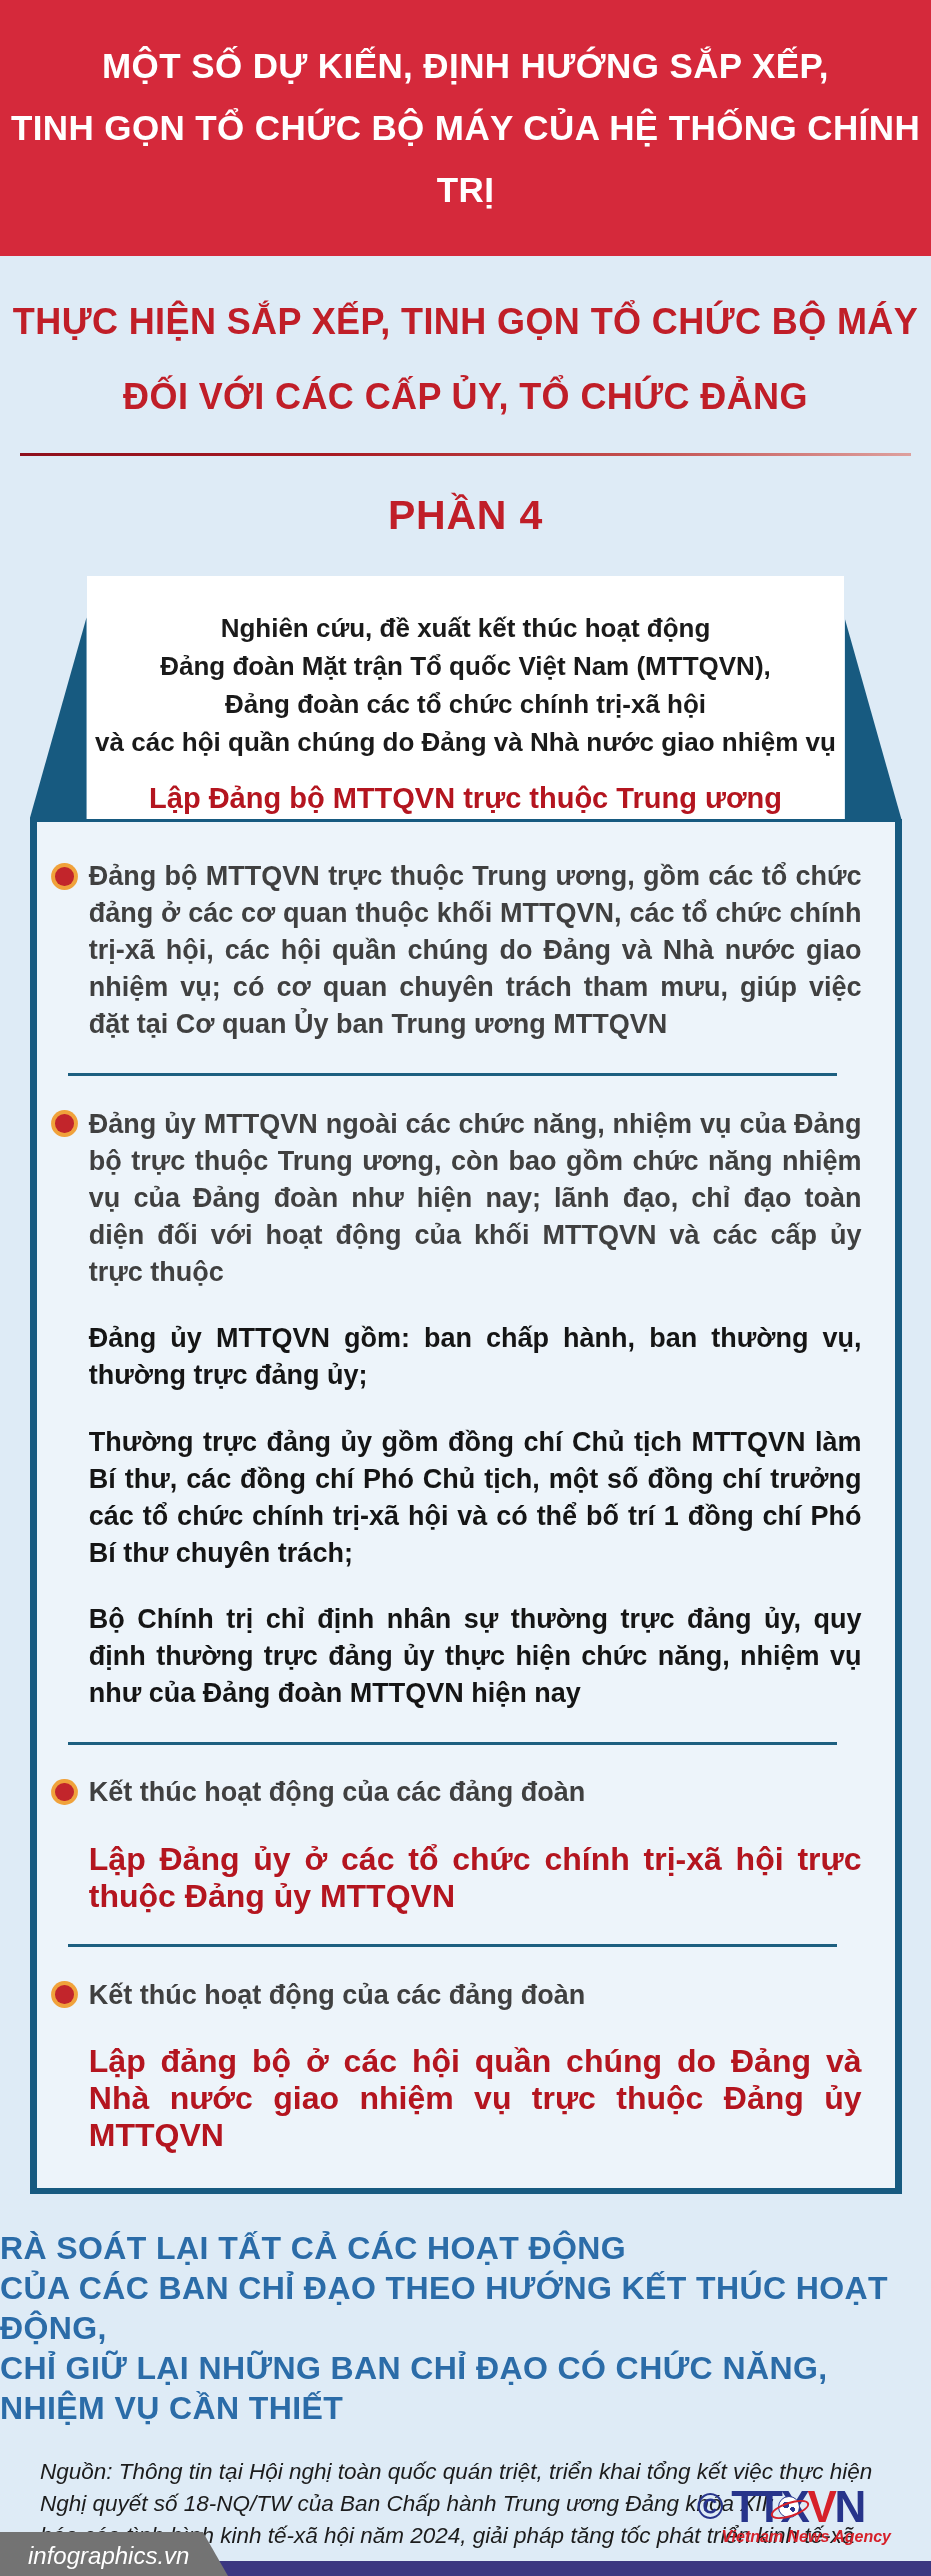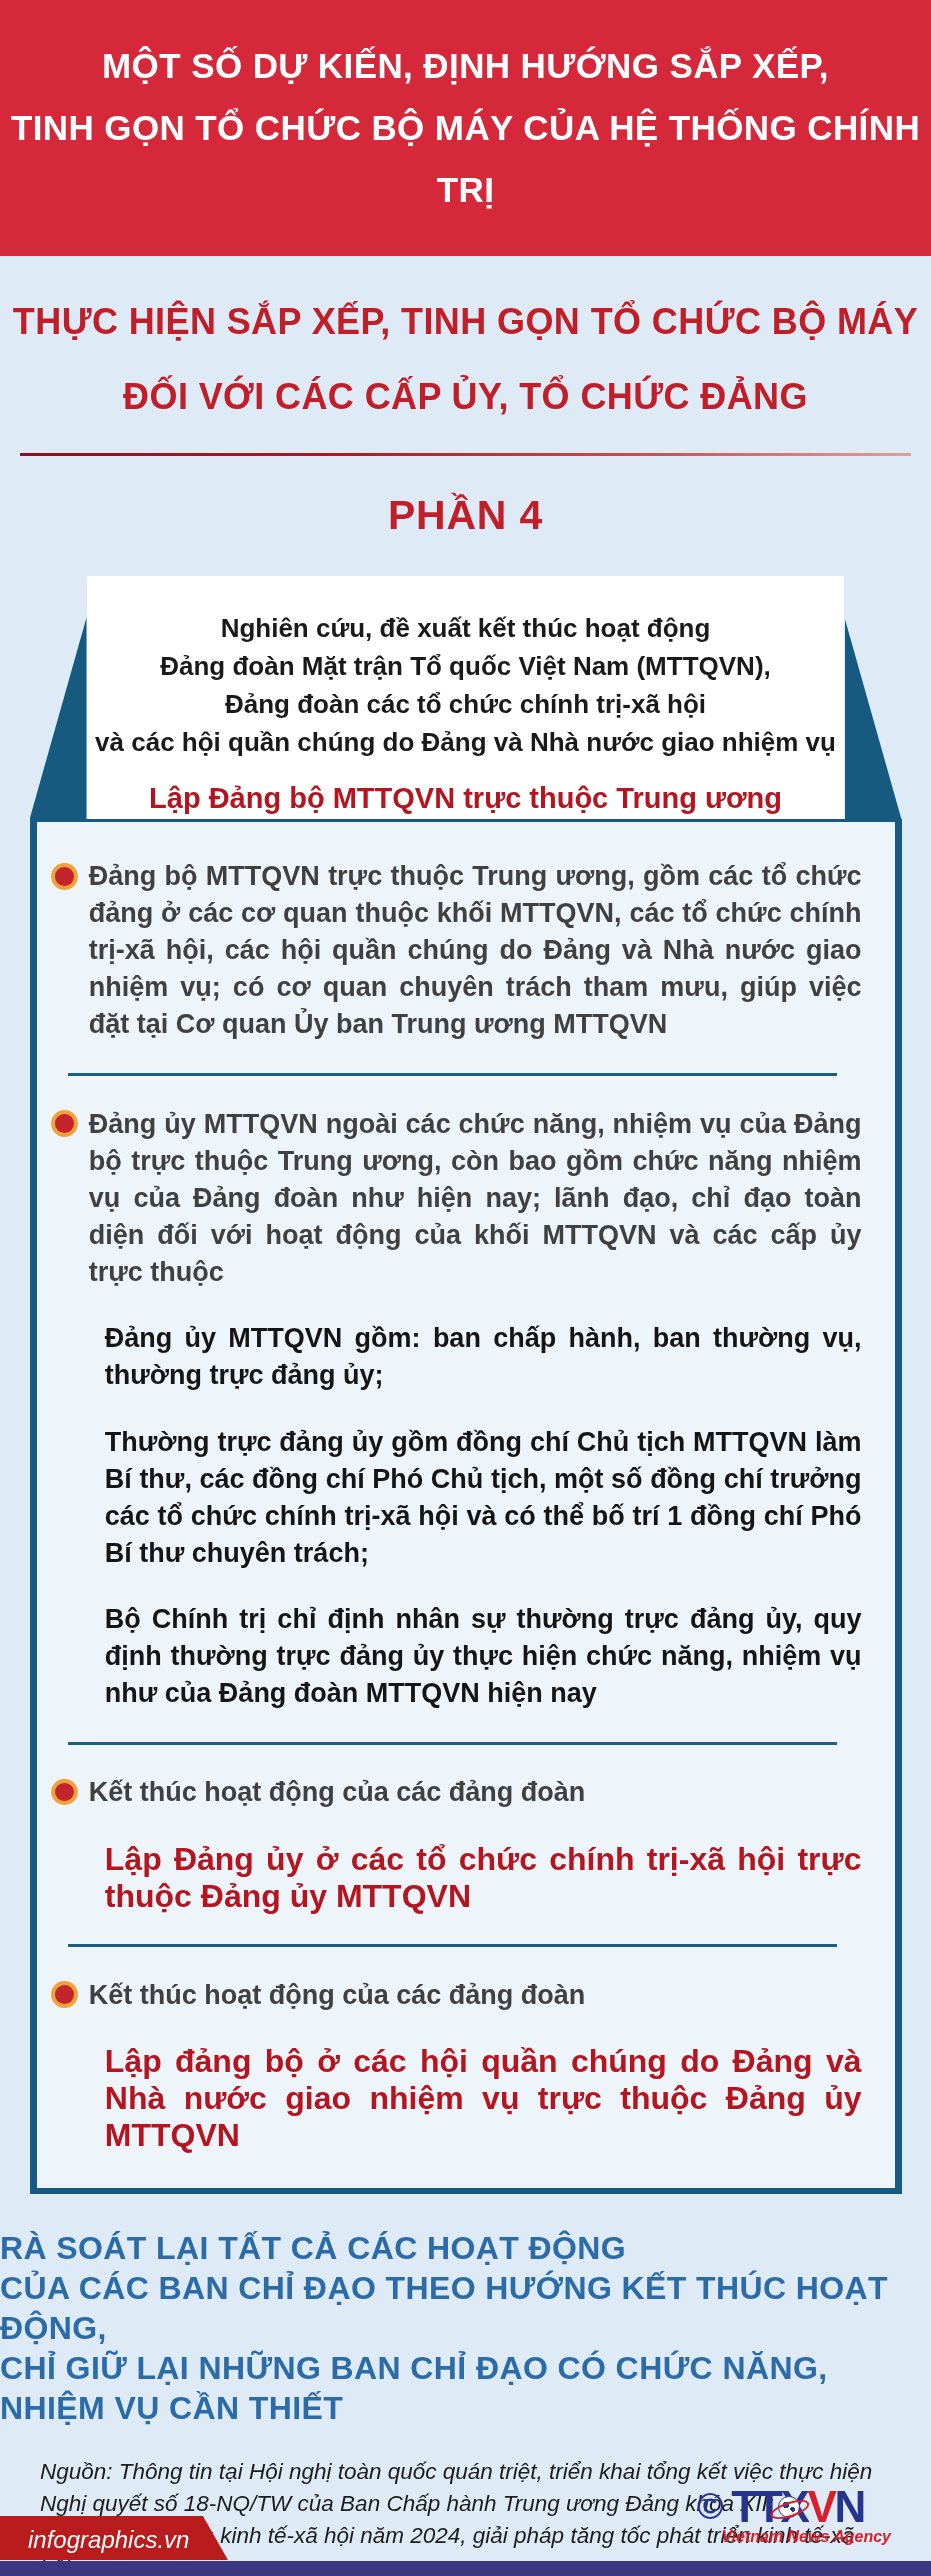--- a/index.html
+++ b/index.html
@@ -56,42 +56,42 @@
   .item-bullet + .item-bullet, .item-para, .item-red{margin-top:29.5px;}
   .dot-col{width:43px;flex:0 0 43px;display:flex;justify-content:flex-start;}
   .dot{
     width:18.6px;height:18.6px;border-radius:50%;background:#C2252B;
     box-shadow:0 0 0 3.9px #F0A23B;margin-left:9.3px;margin-top:8.5px;flex:0 0 18.6px;
   }
   .body-text{
     flex:1;color:#404040;font-weight:bold;font-size:27px;line-height:37px;
     text-align:justify;
   }
-  .item-para,.item-red{margin-left:59px;}
+  .item-para,.item-red{margin-left:43px;}
   .item-para{color:#151515;font-weight:bold;font-size:27px;line-height:37px;text-align:justify;}
   .item-red{color:#B4151F;font-weight:bold;font-size:32px;line-height:37px;text-align:justify;}
   .item-divider{height:3.1px;background:#1D5F80;margin:29.5px 25px 29.5px 22px;}
 
   
   .review-note{
     margin-top:34px;text-align:left;color:#2B6CA8;font-weight:bold;
     font-size:32px;line-height:40px;letter-spacing:0.4px;
   }
 
   
   .source{
     margin:28px 54px 0 40px;color:#1C1C1C;font-style:italic;
     font-size:22.5px;line-height:32px;
   }
 
   
   .footer{position:absolute;left:0;right:0;bottom:0;height:93px;}
   .footer-band{position:absolute;left:0;right:0;bottom:0;height:15.5px;background:#3B3781;}
   .footer-tab{
-    position:absolute;left:0;bottom:16px;width:228px;height:44px;background:#b91c1c;
+    position:absolute;left:0;bottom:0;width:228px;height:44px;background:#737373;
     clip-path:polygon(0 0,89% 0,100% 100%,0 100%);
     display:flex;align-items:center;
   }
   .footer-tab .site{
     color:#FFFFFF;font-style:italic;font-size:24px;padding-left:28px;padding-top:3.1px;
   }
   .ttxvn{position:absolute;right:40px;top:0;width:194px;height:62px;}
   .ttxvn-row{display:flex;align-items:center;}
   .copyright{color:#27348B;font-size:36px;font-weight:bold;margin-right:7.8px;line-height:47px;}
   .ttxvn-letters{position:relative;display:flex;}

